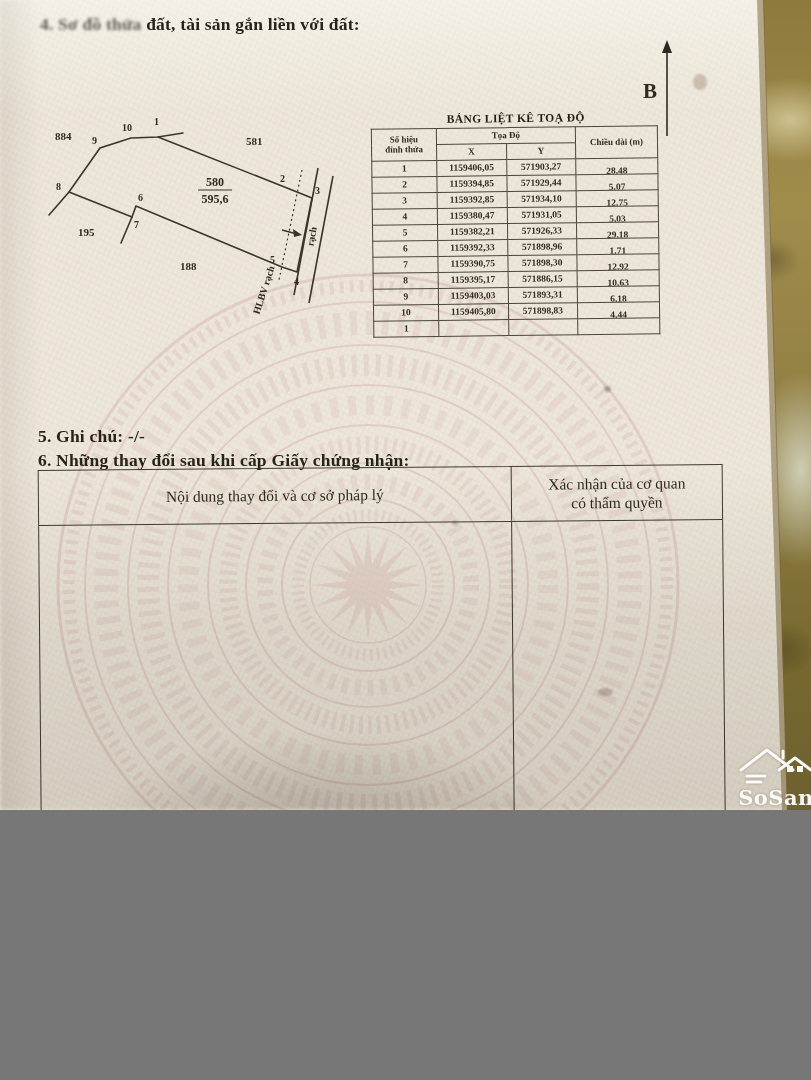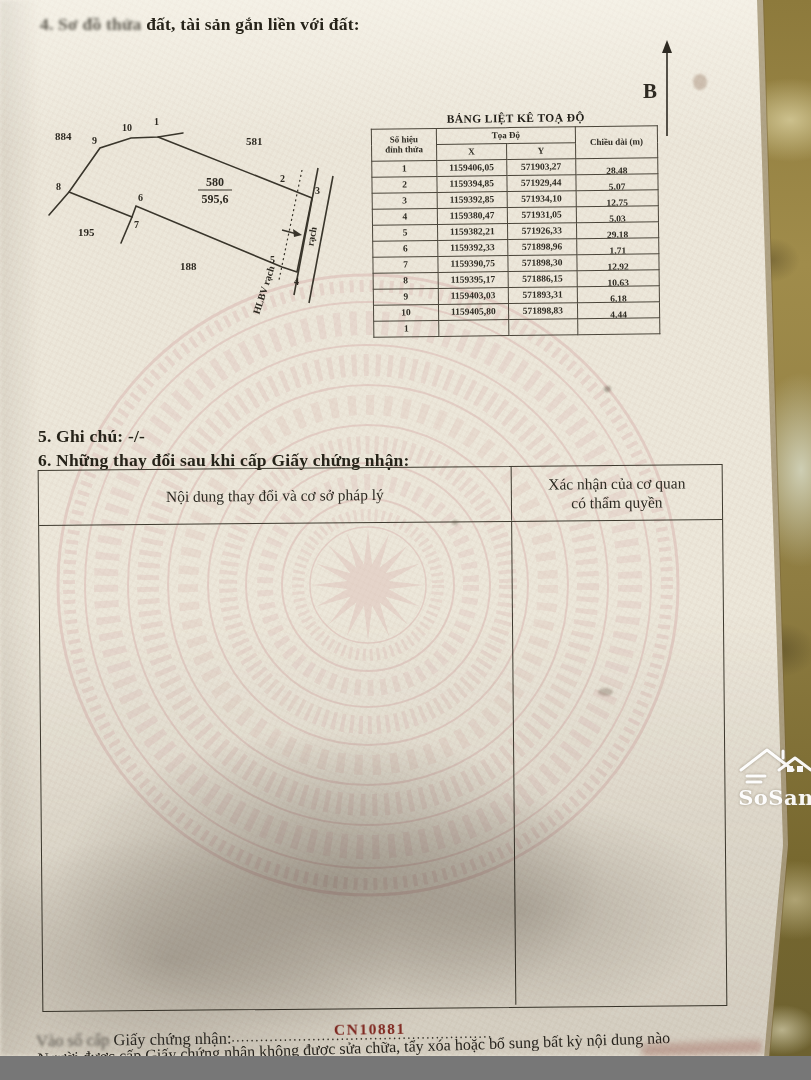--- a/index.html
+++ b/index.html
@@ -1,16 +1,16 @@
 <!DOCTYPE html>
 <html><head>
 <meta charset="utf-8">
 <style>
   html,body{margin:0;padding:0;background:#777;}
-  .page{position:relative;width:811px;height:1056px;overflow:hidden;
+  .page{position:relative;width:811px;height:810px;overflow:hidden;
         background:#ece7da;font-family:"Liberation Serif","DejaVu Serif",serif;color:#2c2922;}
   .page::before{content:"";position:absolute;inset:0;z-index:0;pointer-events:none;
     background:
       linear-gradient(180deg, rgba(255,253,246,.45), rgba(255,253,246,0) 14%),
       repeating-linear-gradient(115deg, rgba(205,185,170,.08) 0 2px, rgba(0,0,0,0) 2px 5px),
       repeating-linear-gradient(25deg, rgba(200,180,165,.07) 0 2px, rgba(0,0,0,0) 2px 6px);}
 
   
   .sec-head{position:absolute;font-weight:bold;font-size:17.5px;letter-spacing:.2px;color:#262319;white-space:nowrap;z-index:4;}
   .sec4{left:40px;top:14px;}

